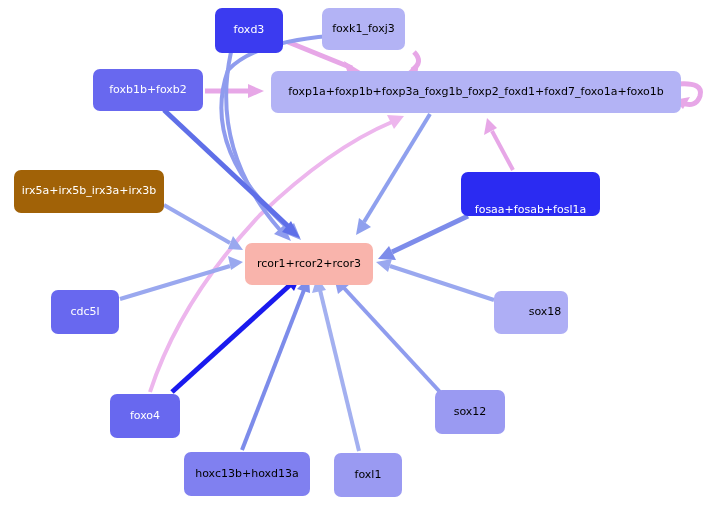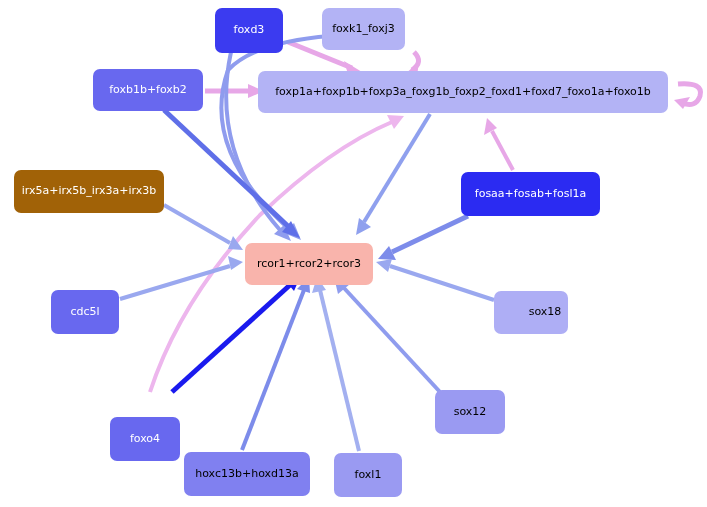--- a/index.html
+++ b/index.html
@@ -145,45 +145,45 @@
   </div>
 
   <div class="node" style="left:322px; top:8px; width:83px; height:42px; background:#b3b3f5; color:#000000; font-size:11px;">
     <span class="node-label">foxk1_foxj3</span>
   </div>
 
   <div class="node" style="left:93px; top:69px; width:110px; height:42px; background:#6868ef; color:#ffffff; font-size:11px;">
     <span class="node-label">foxb1b+foxb2</span>
   </div>
 
-  <div class="node" style="left:258px; top:71px; width:410px; height:42px; background:#b3b3f5; color:#000000; font-size:11px;">
+  <div class="node" style="left:271px; top:71px; width:410px; height:42px; background:#b3b3f5; color:#000000; font-size:11px;">
     <span class="node-label">foxp1a+foxp1b+foxp3a_foxg1b_foxp2_foxd1+foxd7_foxo1a+foxo1b</span>
   </div>
 
   <div class="node" style="left:14px; top:170px; width:150px; height:43px; background:#a16207; color:#ffffff; font-size:11px;">
     <span class="node-label">irx5a+irx5b_irx3a+irx3b</span>
   </div>
 
-  <div class="node" style="left:461px; top:172px; width:139px; height:44px; background:#2b2bf2; color:#ffffff; font-size:11px;">
+  <div class="node" style="left:461px; top:172px; width:139px; height:44px; background:#2b2bf2; color:#ffffff; font-size:11px;align-items:flex-end;">
     <span class="node-label">fosaa+fosab+fosl1a</span>
   </div>
 
   <div class="node" style="left:245px; top:243px; width:128px; height:42px; background:#f9b4ac; color:#000000; font-size:11px;">
     <span class="node-label">rcor1+rcor2+rcor3</span>
   </div>
 
   <div class="node" style="left:51px; top:290px; width:68px; height:44px; background:#6868ef; color:#ffffff; font-size:11px;">
     <span class="node-label">cdc5l</span>
   </div>
 
   <div class="node" style="left:494px; top:291px; width:74px; height:43px; background:#aeaef5; color:#000000; font-size:11px;padding-left:28px;">
     <span class="node-label">sox18</span>
   </div>
 
-  <div class="node" style="left:110px; top:394px; width:70px; height:44px; background:#6868ef; color:#ffffff; font-size:11px;margin-top:23px;">
+  <div class="node" style="left:110px; top:394px; width:70px; height:44px; background:#6868ef; color:#ffffff; font-size:11px;">
     <span class="node-label">foxo4</span>
   </div>
 
   <div class="node" style="left:435px; top:390px; width:70px; height:44px; background:#9a9af2; color:#000000; font-size:11px;">
     <span class="node-label">sox12</span>
   </div>
 
   <div class="node" style="left:184px; top:452px; width:126px; height:44px; background:#8080f0; color:#000000; font-size:11px;">
     <span class="node-label">hoxc13b+hoxd13a</span>
   </div>

